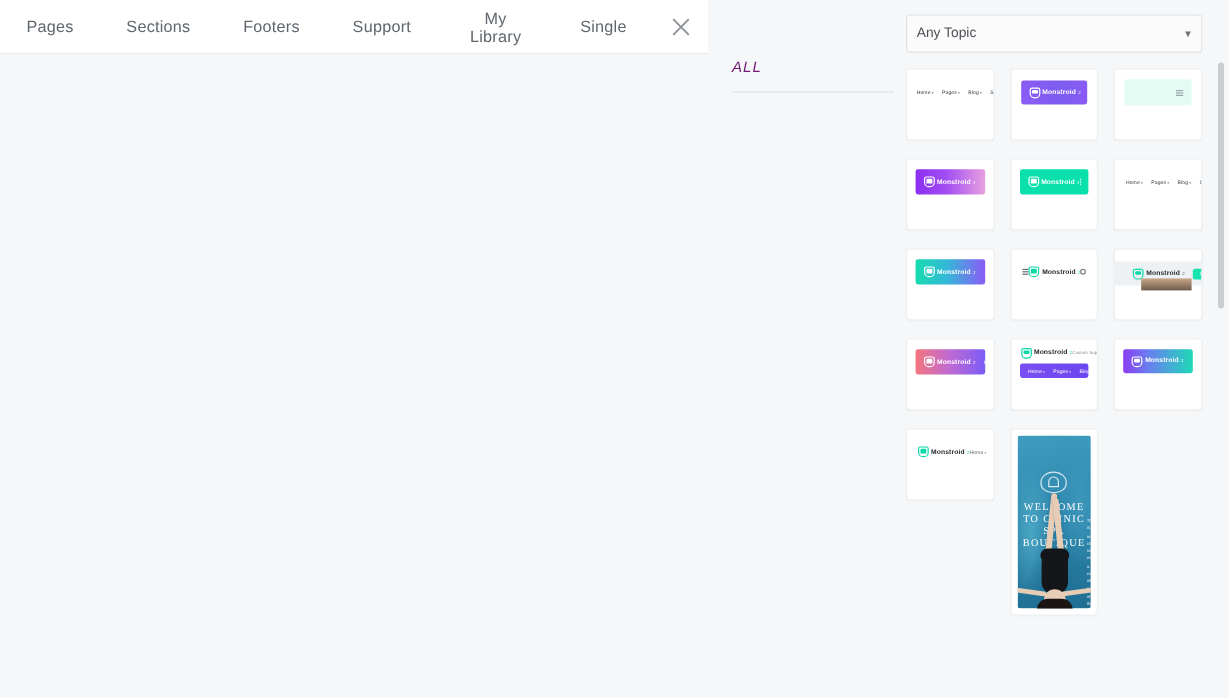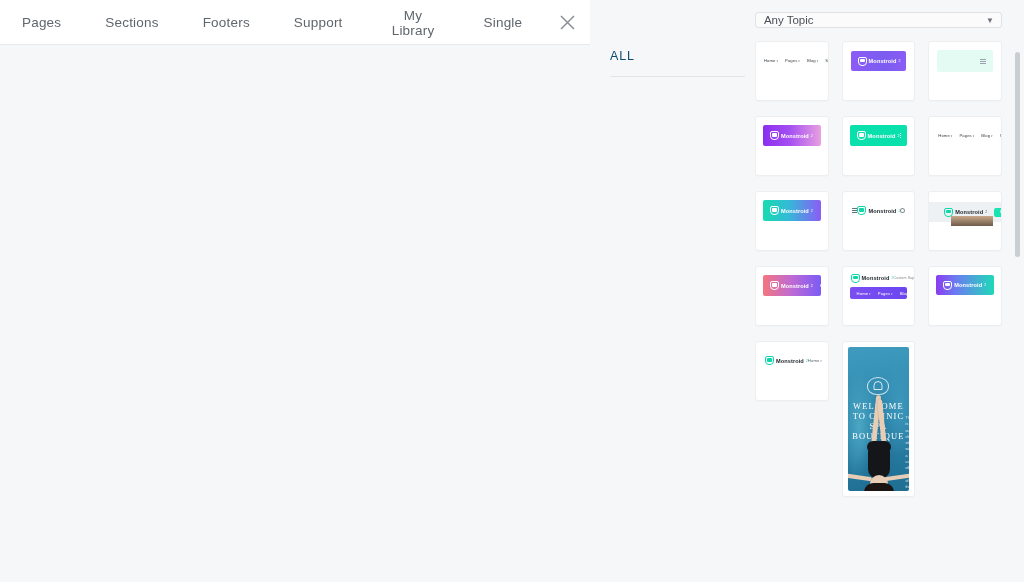--- a/index.html
+++ b/index.html
@@ -38,28 +38,28 @@
 
   .sidebar {
     width: 165px; flex: 0 0 165px; padding: 38px 0 0 20px;
     background: #f6f7f8;
   }
   .side-item {
     font-size: 12.5px; letter-spacing: .9px; color: #6d737a;
     padding: 11px 0 13px 0; cursor: pointer; background: transparent;
     border: none; font-family: inherit; display: block; text-align: left; width: 135px;
   }
-  .side-item.active { color: #0c4a6e; }
+  .side-item.active { color: #701a75; font-style: italic; }
   .side-sep { width: 135px; height: 1px; background: #e2e4e6; }
 
   .content { flex: 1; min-width: 0; padding: 0 8px 0 0; display: flex; flex-direction: column; }
 
   .select-wrap { padding: 12px 14px 0 0; }
   .topic-select {
-    width: 100%; height: 16px; background: #fbfbfc;
+    width: 100%; height: 32px; background: #fbfbfc;
     border: 1px solid #e0e2e4; border-radius: 3px;
     display: flex; align-items: center; padding: 0 8px;
     font-size: 11.5px; color: #4c5157; cursor: pointer; position: relative;
   }
   .topic-select .caret { position: absolute; right: 7px; font-size: 8px; color: #6c7278; }
 
   .grid-scroll { flex: 1; overflow: hidden; padding: 13px 14px 0 0; position: relative; }
   .grid { display: grid; grid-template-columns: repeat(3, 1fr); gap: 15px 13px; }
 
   .card {

